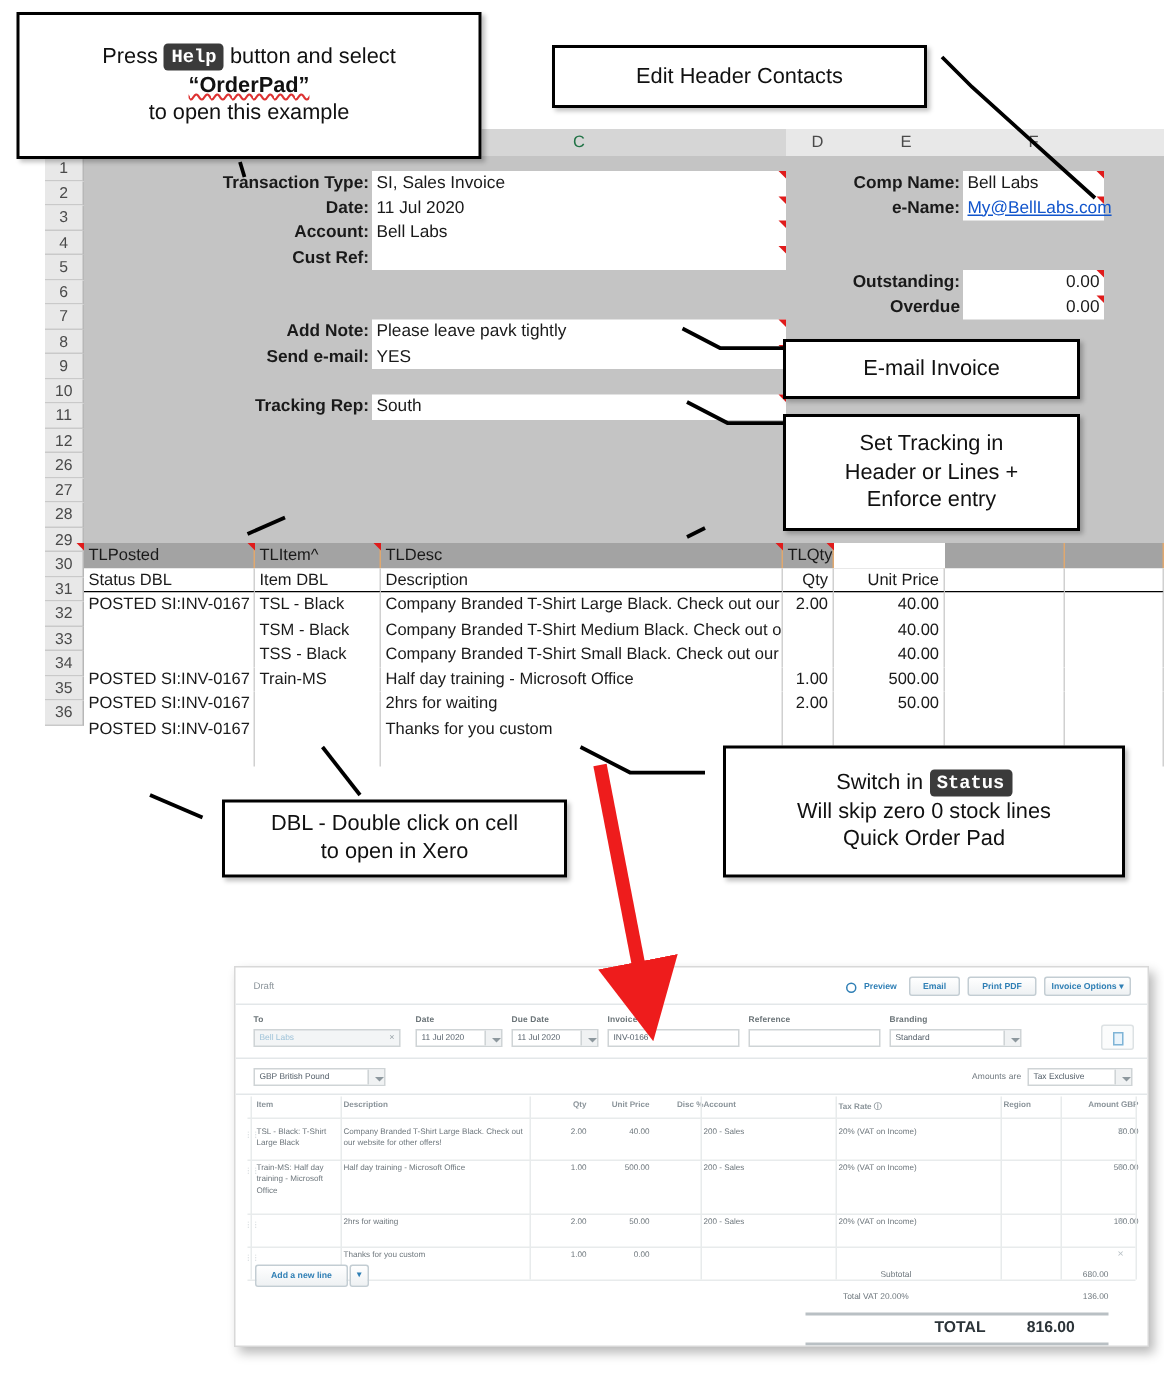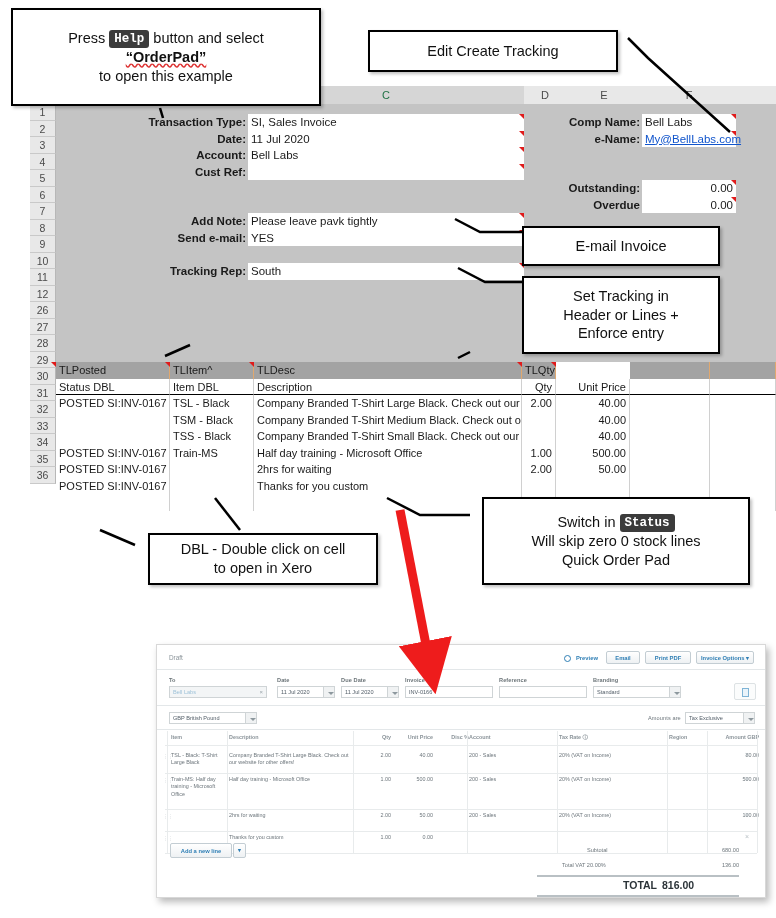--- a/index.html
+++ b/index.html
@@ -269,21 +269,21 @@
 </svg>
 
 <div class="callout" style="left:11px;top:8px;width:310px;height:98px;">
   <div>
     <span>Press </span><span class="kbd">Help</span><span> button and select</span>
   </div>
   <div style="font-weight:bold" class="sq">“OrderPad”</div>
   <div>to open this example</div>
 </div>
 
-<div class="callout" style="left:368px;top:30px;width:250px;height:42px;">Edit Create Tracking</div>
+<div class="callout" style="left:368px;top:30px;width:250px;height:42px;">Edit Header Contacts</div>
 
 <div class="callout" style="left:522px;top:226px;width:198px;height:40px;">E-mail Invoice</div>
 
 <div class="callout" style="left:522px;top:276px;width:198px;height:78px;">
   <div>Set Tracking in</div>
   <div>Header or Lines +</div>
   <div>Enforce entry</div>
 </div>
 
 <div class="callout" style="left:482px;top:497px;width:268px;height:88px;">
@@ -431,15 +431,15 @@
   <div class="xbtn" style="left:76px;top:198px;width:13px;height:15px;line-height:13px;">
     <span>▾</span>
   </div>
 
   <div class="xtot" style="left:430px;top:202px;">Subtotal</div>
   <div class="xtot" style="left:520px;top:202px;width:62px;text-align:right;">680.00</div>
   <div class="xtot" style="left:405px;top:217px;">Total VAT 20.00%</div>
   <div class="xtot" style="left:520px;top:217px;width:62px;text-align:right;">136.00</div>
   <div class="ghline" style="left:380px;top:230px;width:202px;height:1.5px;background:#b9c0c4;"></div>
   <div class="xtot b" style="left:466px;top:234px;">TOTAL</div>
-  <div class="xtot b" style="left:505px;top:234px;width:77px;text-align:left;">816.00</div>
+  <div class="xtot b" style="left:505px;top:234px;width:77px;text-align:center;">816.00</div>
   <div class="ghline" style="left:380px;top:250px;width:202px;height:1.5px;background:#b9c0c4;"></div>
 </div>
 
 </body></html>

